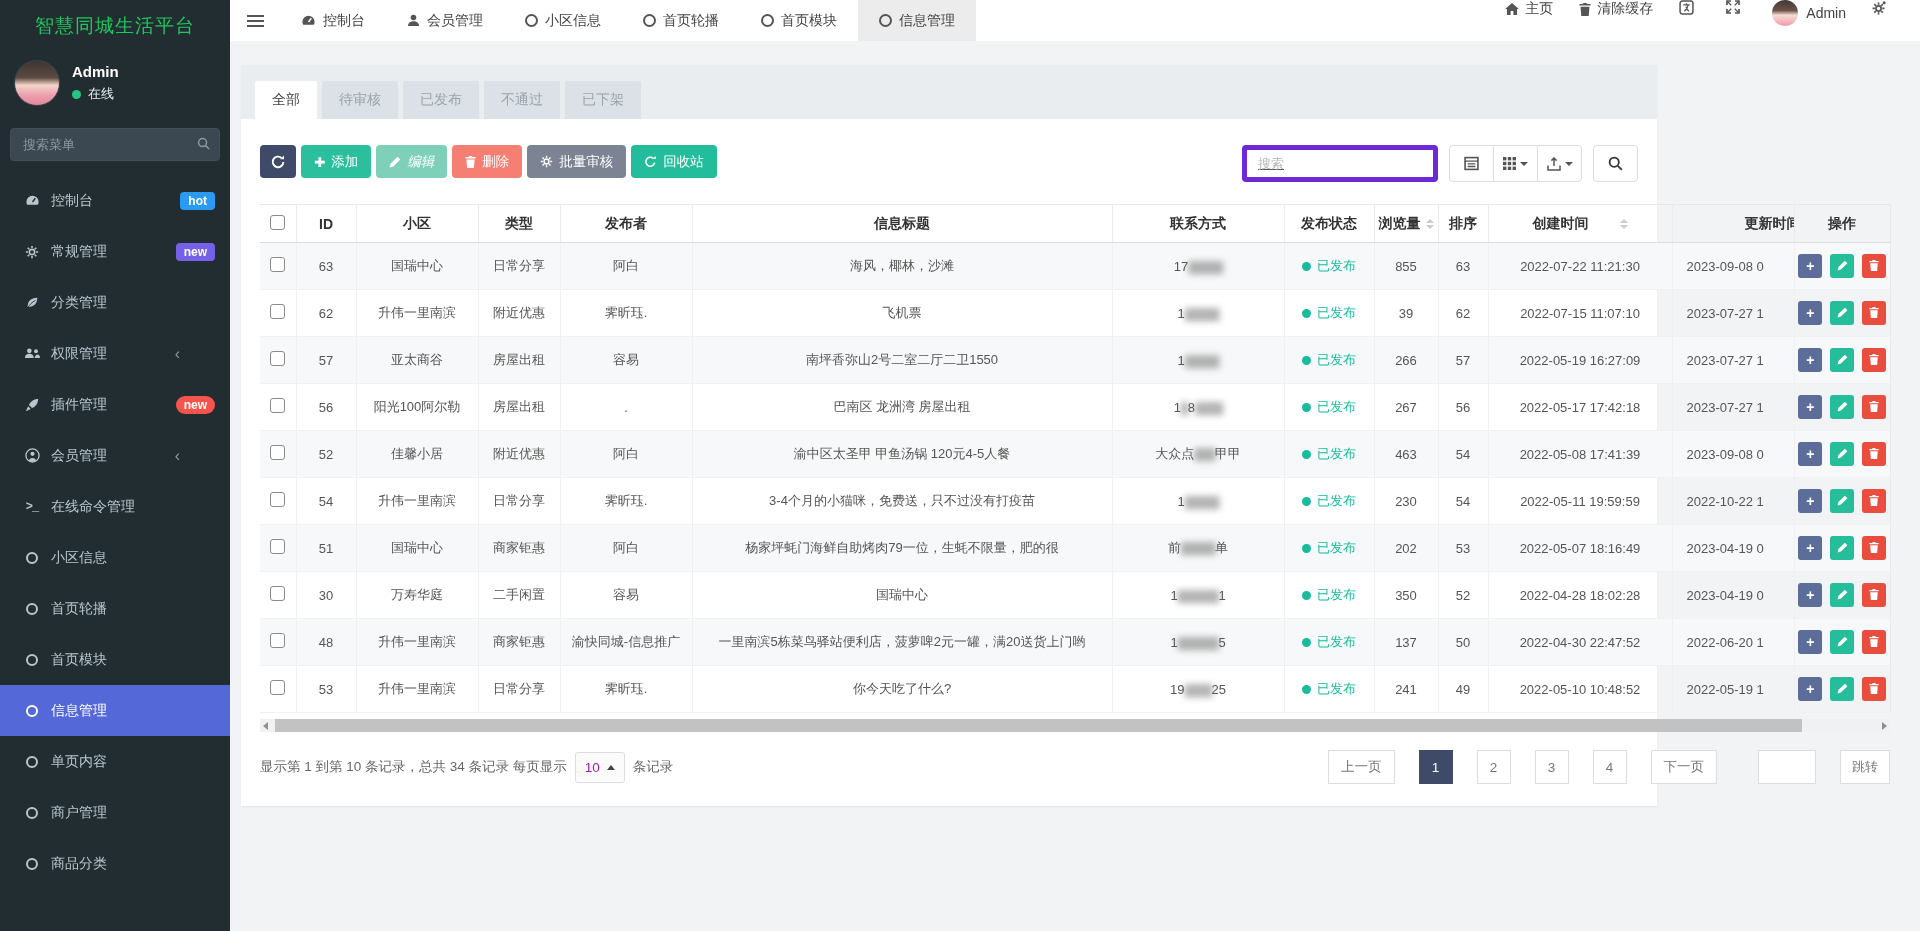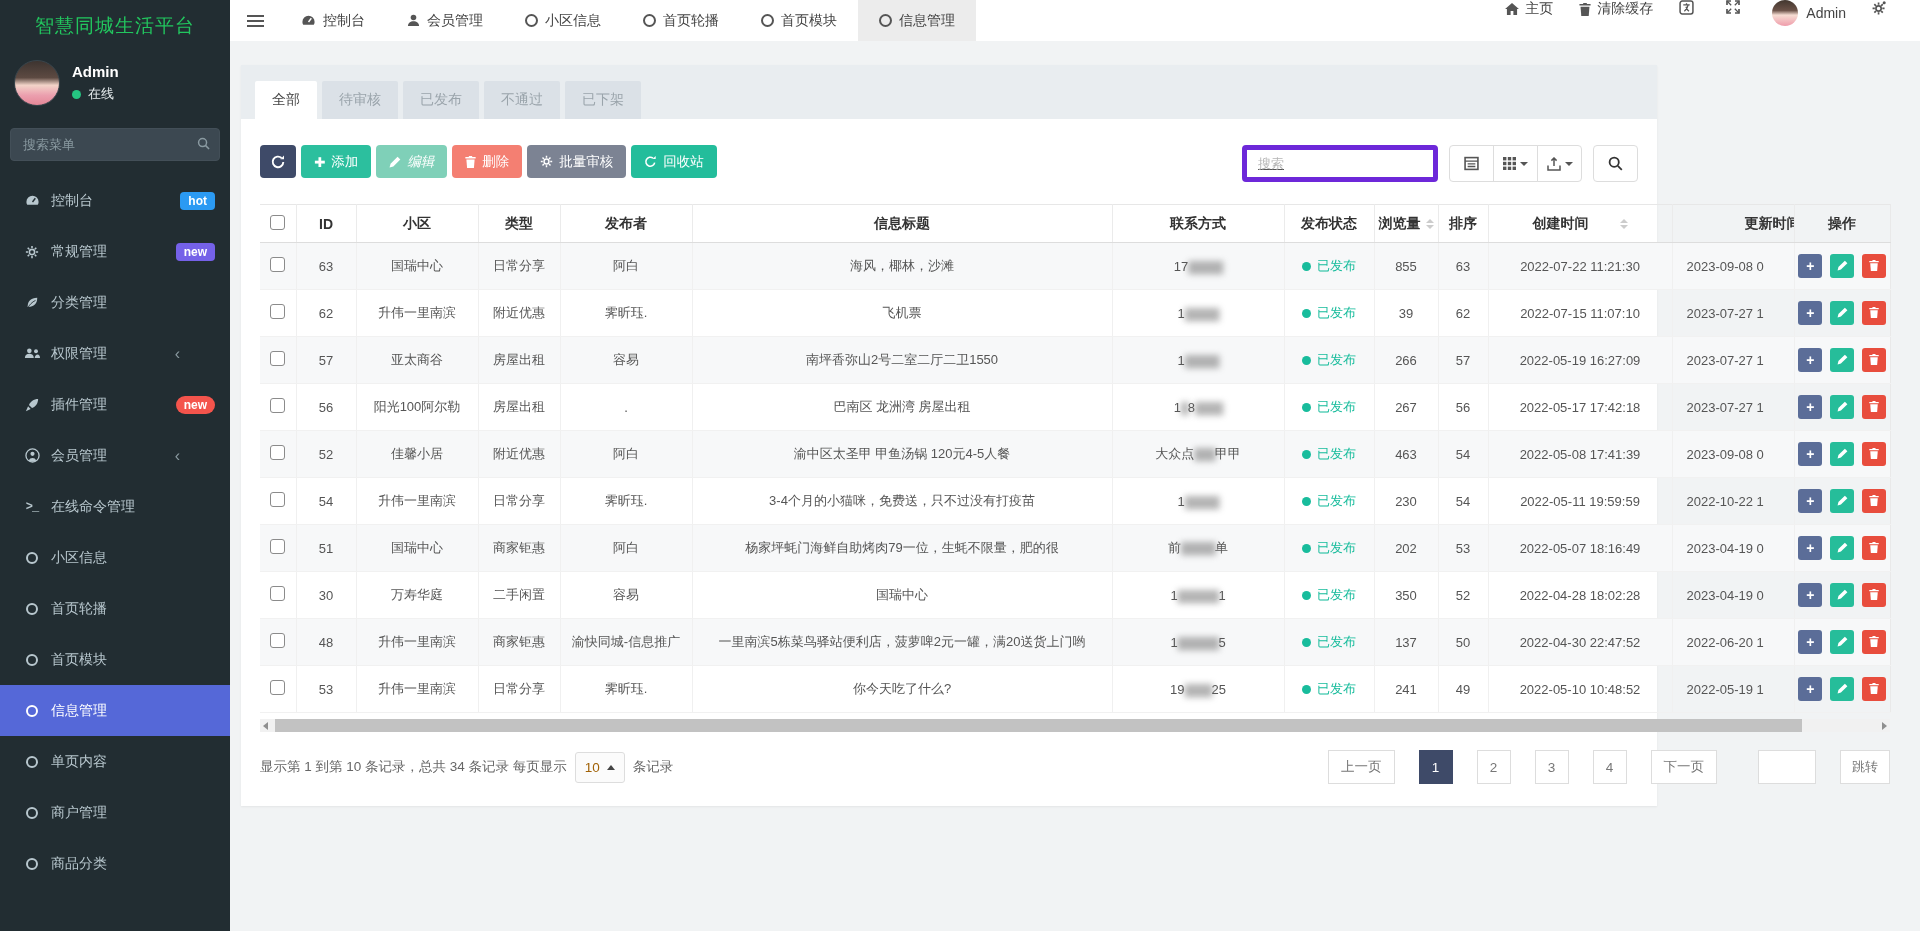--- a/index.html
+++ b/index.html
@@ -113,21 +113,21 @@
   .hscroll { width:1630px; height:13px; background:#f1f1f1; margin-top:6px; position:relative; }
   .hs-thumb { position:absolute; left:15px; right:88px; top:0; height:13px; background:#c2c2c2; }
   .hs-arrow { position:absolute; top:3px; width:0; height:0; border-top:4px solid transparent; border-bottom:4px solid transparent; }
   .hs-left { left:3px; border-right:5px solid #8f8f8f; }
   .hs-right { right:3px; border-left:5px solid #8f8f8f; }
 
   
   .tfooter { margin-top:18px; display:flex; justify-content:space-between; align-items:center; width:1630px; }
   .pinfo { font-size:13.5px; color:#666; display:flex; align-items:center; gap:8px; }
   .ppsel { display:inline-flex; align-items:center; gap:7px; border:1px solid #ddd; background:#fbfbfb; border-radius:3px;
-    height:31px; padding:0 9px; color:#a16207; cursor:pointer; }
+    height:31px; padding:0 9px; color:#a21caf; cursor:pointer; }
   .pager { display:flex; align-items:center;gap:25px; }
   .pg { min-width:34px; height:34px; border:1px solid #ddd; background:#fff; color:#777; font-size:13.5px;
     display:inline-flex; align-items:center; justify-content:center; padding:0 12px; margin-left:-1px; cursor:pointer; font-family:inherit; }
   .pg.num { padding:0; width:34px; }
   .pg.active { background:#3e4a68; color:#fff; border-color:#3e4a68; position:relative; z-index:1; }
   .jumpbox { width:58px; height:34px; border:1px solid #ddd; margin-left:16px; outline:none; padding:0 6px; font-family:inherit; }
   .jumpbtn { height:34px; border:1px solid #ddd; background:#fff; color:#777; font-size:13px; padding:0 11px; margin-left:-1px; cursor:pointer; font-family:inherit; }
   svg { display:block; }
 </style>
 </head>

